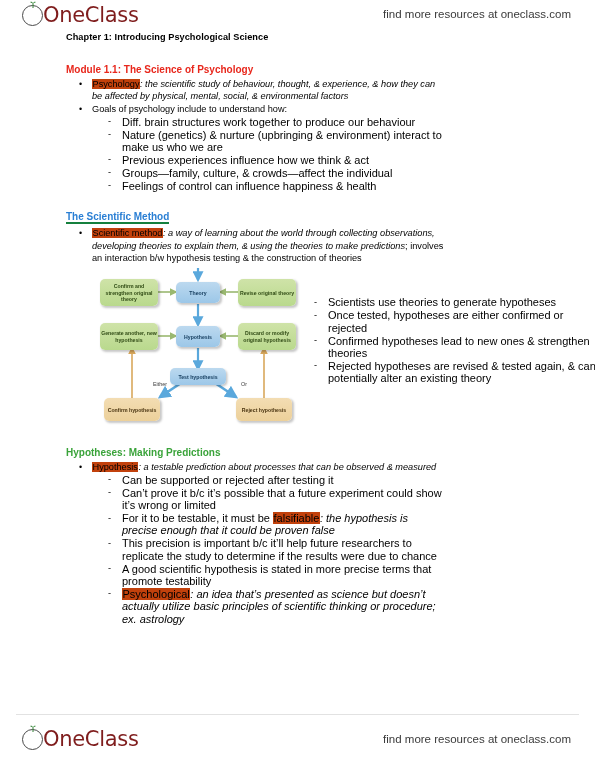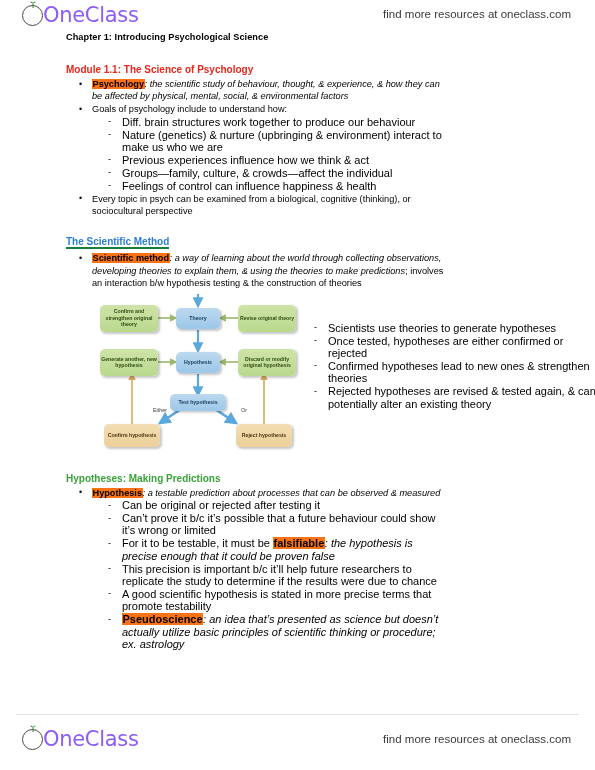--- a/index.html
+++ b/index.html
@@ -44,21 +44,21 @@
   }
   .logo-o .sprout {
     position: absolute;
     left: 7px; top: -4px;
     width: 8px; height: 7px;
   }
   .logo-text {
     font-family: "DejaVu Sans", sans-serif;
     font-size: 21px;
     letter-spacing: -0.3px;
-    color: #8b5cf6;
+    color: #7f1d1d;
     line-height: 26px;
     margin-left: 0px;
     font-weight: 400;
   }
   .header-tagline {
     position: absolute;
     right: 24px; top: 8px;
     font-size: 11.5px;
     color: #3a3a3a;
     font-family: "Liberation Sans", sans-serif;
@@ -154,22 +154,22 @@
   }
   ul.lv2 > li::before {
     content: "-";
     position: absolute;
     left: -14px; top: -0.5px;
     font-size: 9.2px;
     color: #000;
   }
 
   .hl {
-    background: #f97316;
-    font-weight: bold;
+    background: #c2410c;
+    font-weight: normal;
     padding: 0 0.5px;
   }
   .it { font-style: italic; }
 
   
   .figure-row {
     position: relative;
     margin-left: 66px;
     margin-top: 4px;
     height: 168px;
@@ -257,21 +257,20 @@
       <li>
         <span>Goals of psychology include to understand how:</span>
         <ul class="lv2">
           <li>Diff. brain structures work together to produce our behaviour</li>
           <li>Nature (genetics) &amp; nurture (upbringing &amp; environment) interact to make us who we are</li>
           <li>Previous experiences influence how we think &amp; act</li>
           <li>Groups—family, culture, &amp; crowds—affect the individual</li>
           <li>Feelings of control can influence happiness &amp; health</li>
         </ul>
       </li>
-      <li>Every topic in psych can be examined from a biological, cognitive (thinking), or sociocultural perspective</li>
     </ul>
   </div>
 
   <div class="section" style="margin-top:10px;">
     <div class="sec-heading blue">The Scientific Method</div>
 
     <ul class="lv1">
       <li>
         <span class="hl">Scientific method</span><span class="it">: a way of learning about the world through collecting observations, developing theories to explain them, &amp; using the theories to make predictions</span><span>; involves an interaction b/w hypothesis testing &amp; the construction of theories</span>
       </li>
@@ -344,29 +343,29 @@
     </div>
   </div>
 
   <div class="section" style="margin-top:2px;">
     <div class="sec-heading green">Hypotheses: Making Predictions</div>
 
     <ul class="lv1">
       <li>
         <span class="hl">Hypothesis</span><span class="it">: a testable prediction about processes that can be observed &amp; measured</span>
         <ul class="lv2">
-          <li>Can be original or rejected after testing it</li>
-          <li>Can’t prove it b/c it’s possible that a future behaviour could show it’s wrong or limited</li>
+          <li>Can be supported or rejected after testing it</li>
+          <li>Can’t prove it b/c it’s possible that a future experiment could show it’s wrong or limited</li>
           <li>
             <span>For it to be testable, it must be </span><span class="hl">falsifiable</span><span class="it">: the hypothesis is precise enough that it could be proven false</span>
           </li>
           <li>This precision is important b/c it’ll help future researchers to replicate the study to determine if the results were due to chance</li>
           <li>A good scientific hypothesis is stated in more precise terms that promote testability</li>
           <li>
-            <span class="hl">Pseudoscience</span><span class="it">: an idea that’s presented as science but doesn’t actually utilize basic principles of scientific thinking or procedure; ex. astrology</span>
+            <span class="hl">Psychological</span><span class="it">: an idea that’s presented as science but doesn’t actually utilize basic principles of scientific thinking or procedure; ex. astrology</span>
           </li>
         </ul>
       </li>
     </ul>
   </div>
 
 </div>
 
 <div class="page-footer">
   <div class="footer-rule"></div>

